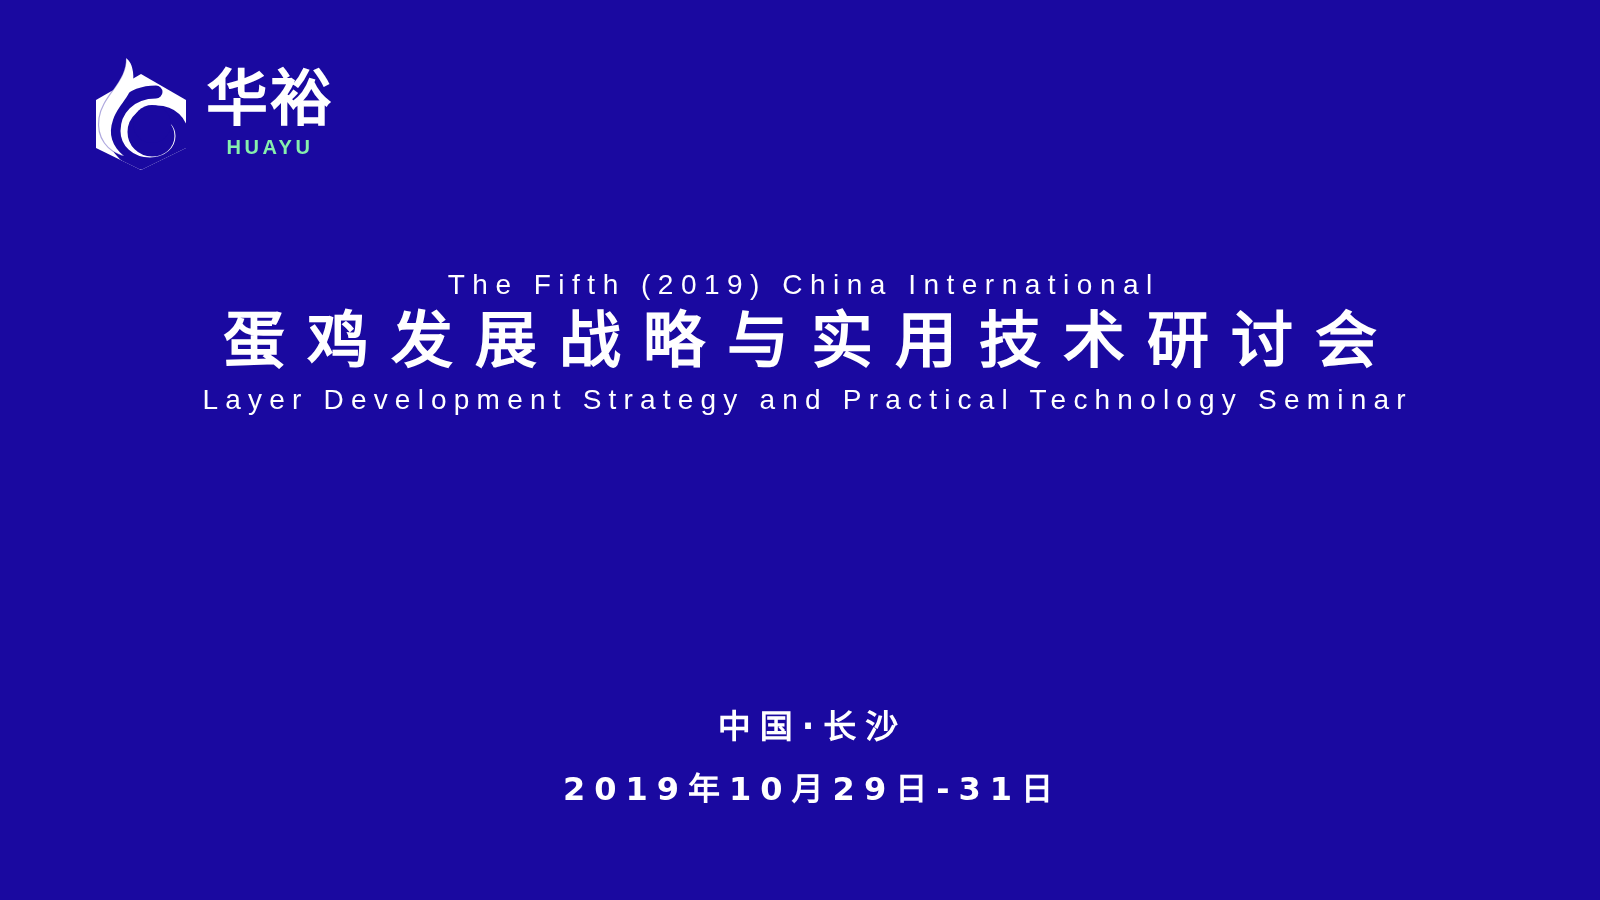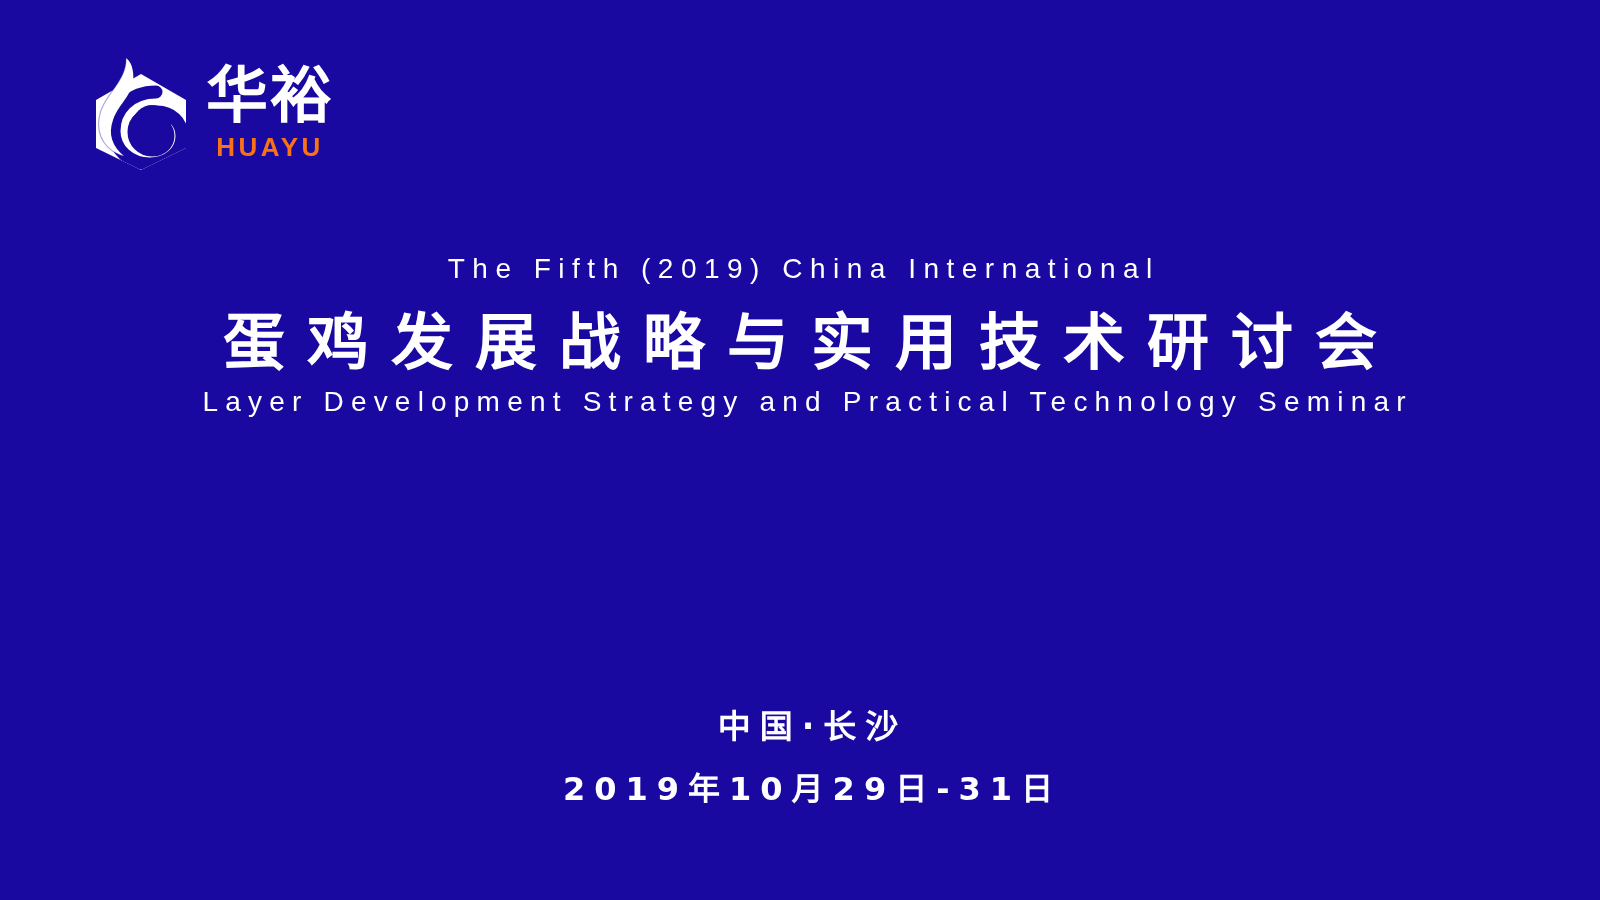--- a/index.html
+++ b/index.html
@@ -50,24 +50,24 @@
     font-family: "DejaVu Sans", "Liberation Sans", sans-serif;
     font-size: 62px;
     line-height: 0.95;
     font-weight: 700;
     color: #ffffff;
     letter-spacing: 2px;
     white-space: nowrap;
   }
   .logo-en {
     font-family: "Liberation Sans", "DejaVu Sans", sans-serif;
-    font-size: 26px;
+    font-size: 20px;
     line-height: 1.05;
     font-weight: 700;
-    color: #f97316;
+    color: #86efac;
     letter-spacing: 3.5px;
     margin-top: 8px;
     white-space: nowrap;
   }
 
   
   .title-block {
     position: absolute;
     left: 0;
     right: 0;
@@ -85,32 +85,32 @@
     white-space: nowrap;
   }
   .title-en-1 {
     font-family: "Liberation Sans", "DejaVu Sans", sans-serif;
     font-size: 28px;
     font-weight: 400;
     color: #ffffff;
     letter-spacing: 7.5px;
     line-height: 1.35;
     text-indent: 7.5px;
-    margin-top: 2px;
+    margin-top: 18px;
     white-space: nowrap;
   }
   .title-cn-2 {
     font-family: "DejaVu Sans", "Liberation Sans", sans-serif;
     font-size: 62px;
     font-weight: 700;
     color: #ffffff;
     letter-spacing: 22px;
     line-height: 1.18;
     text-indent: 22px;
-    margin-top: 18px;
+    margin-top: 0;
     white-space: nowrap;
   }
   .title-en-2 {
     font-family: "Liberation Sans", "DejaVu Sans", sans-serif;
     font-size: 28px;
     font-weight: 400;
     color: #ffffff;
     letter-spacing: 7.2px;
     line-height: 1.35;
     text-indent: 7.2px;

